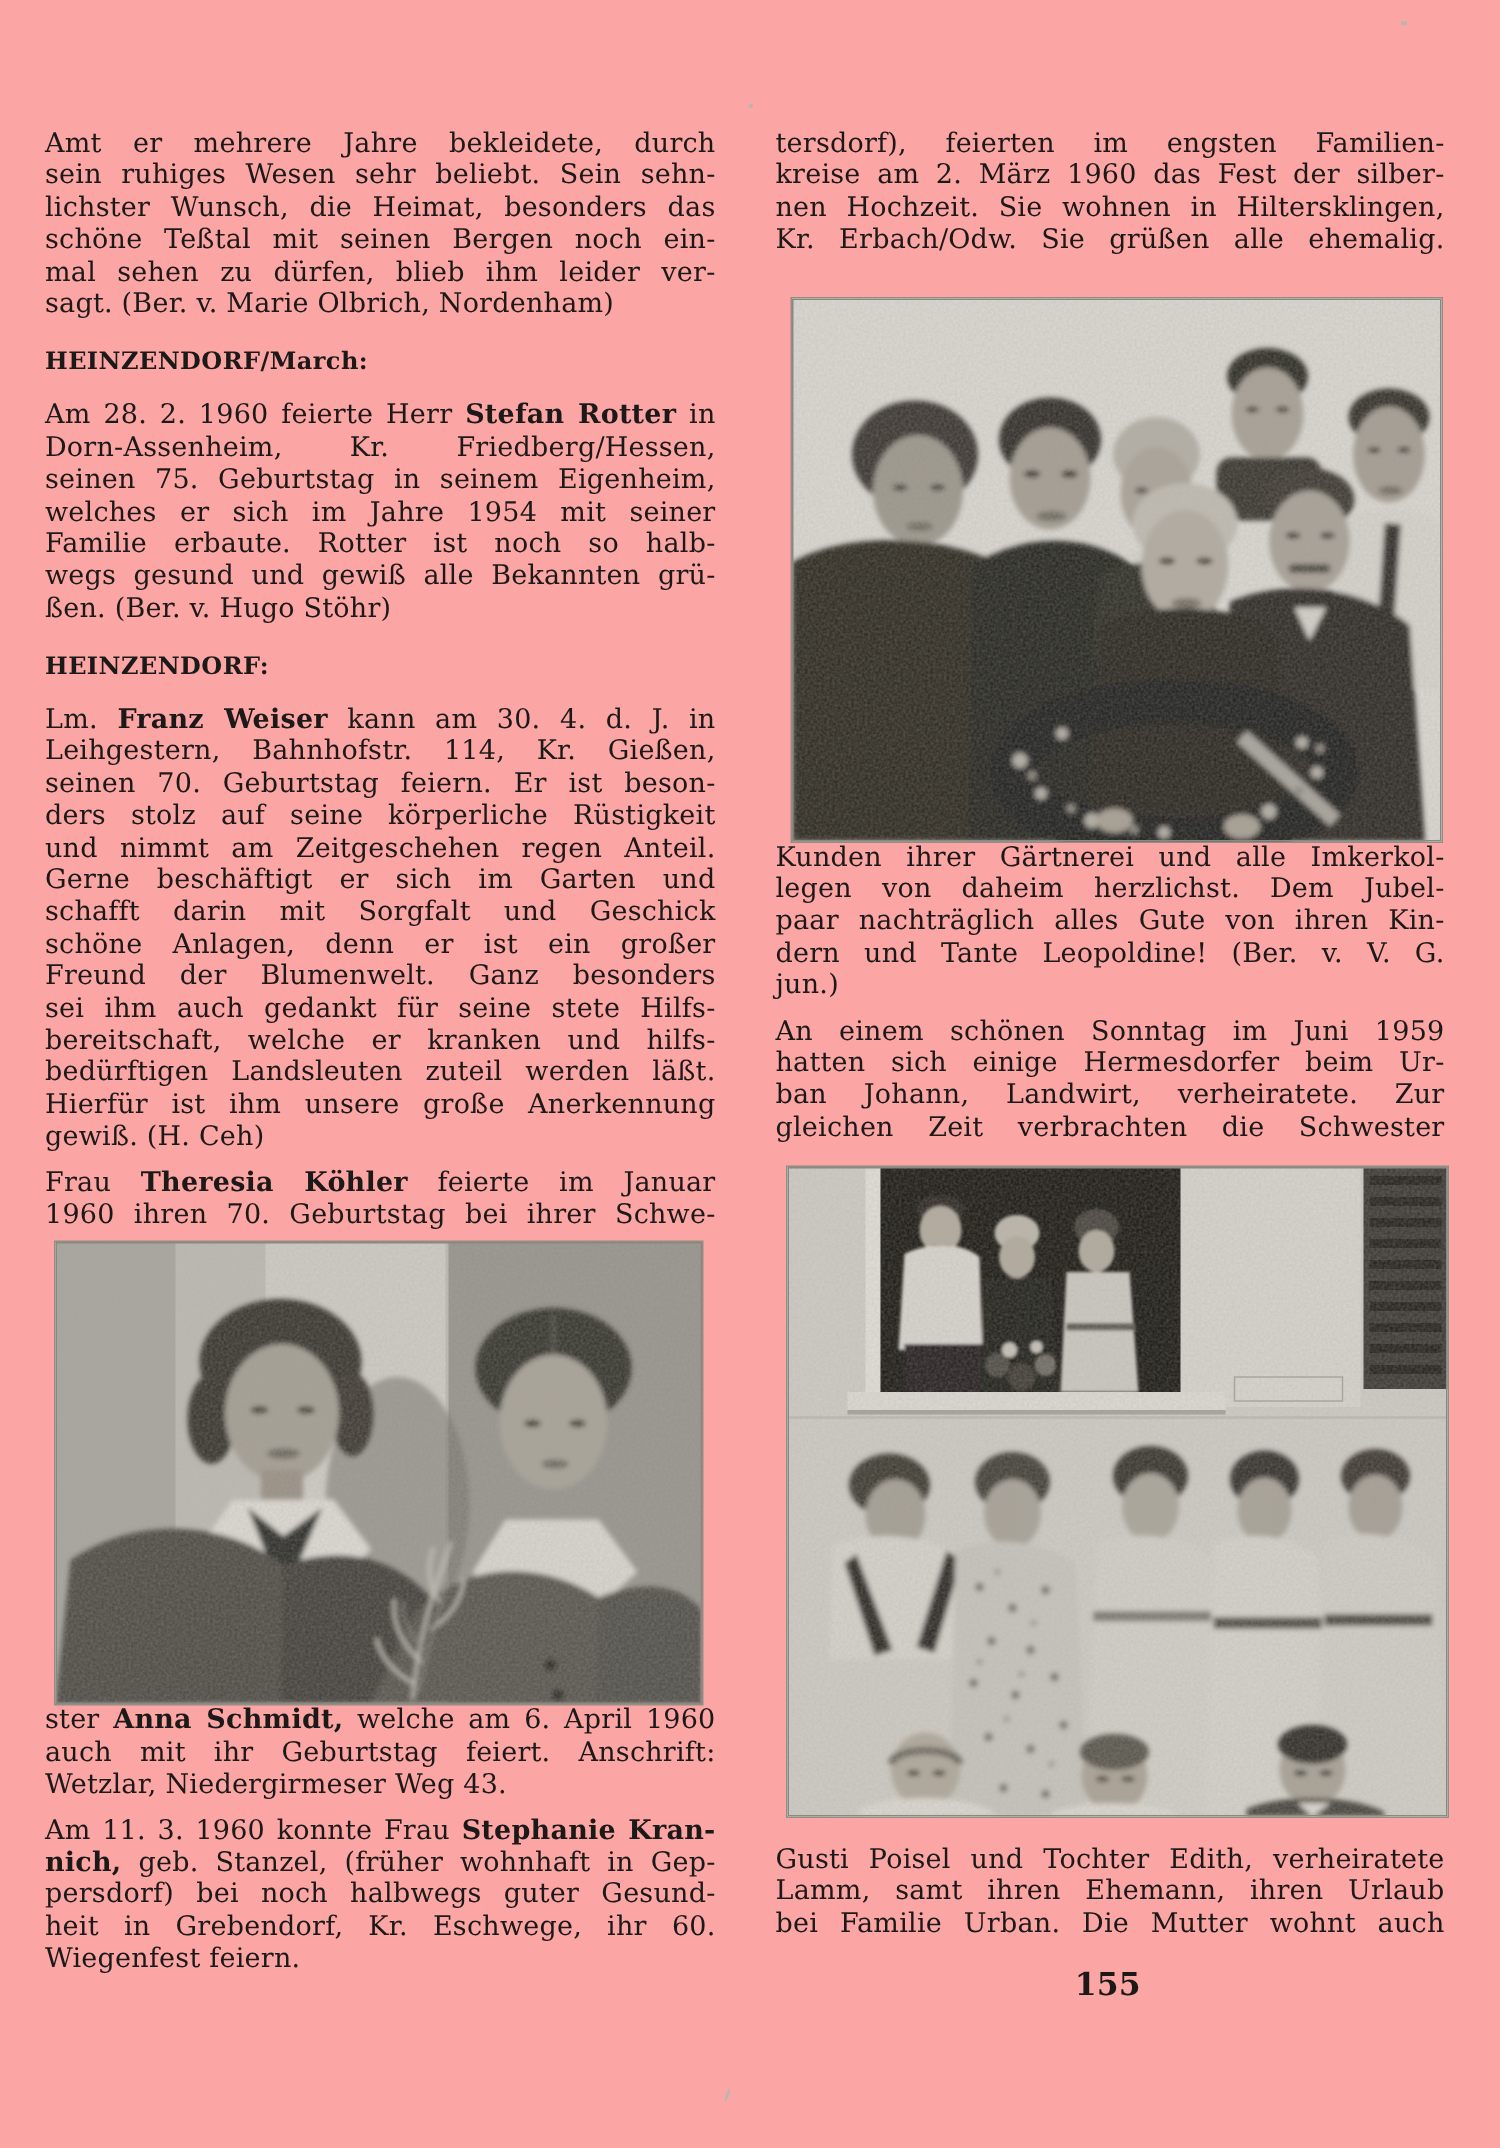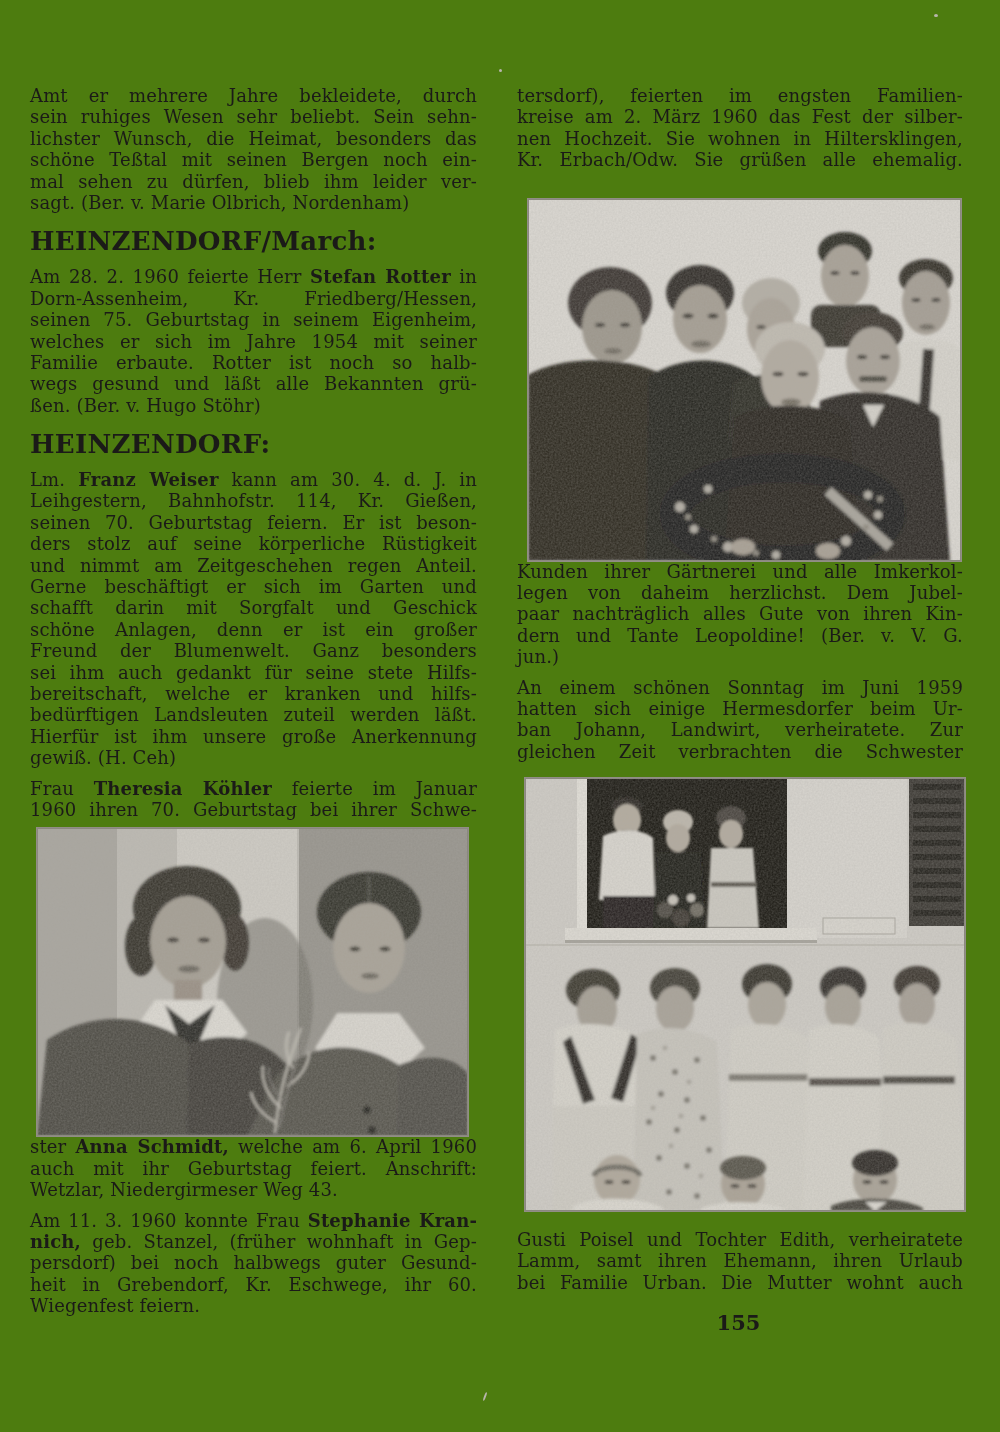--- a/index.html
+++ b/index.html
@@ -1,20 +1,20 @@
 <!DOCTYPE html>
 <html><head>
 <meta charset="utf-8">
 <style>
   html,body{margin:0;padding:0;background:#888;}
   .page{
     position:relative;
     width:1000px;height:1432px;
     margin:0 auto;
-    background:#4d7c0f;
+    background:#fca5a5;
     overflow:hidden;
     font-family:"DejaVu Serif","Liberation Serif",serif;
     color:#1b1a18;
   }
   .col{position:absolute;top:85px;}
   #col-left{left:30px;width:447px;}
   #col-right{left:517px;width:446px;}
   .para{margin:9px 0 0 0;}
   .blocks > .para:first-child{margin-top:0;}
   .line{
@@ -25,21 +25,21 @@
     text-align:justify;
     text-align-last:justify;
     overflow:visible;
     white-space:normal;
   }
   .line.last{text-align-last:left;}
   .line b{font-weight:bold;}
   .heading{
     margin:17px 0 14px 0;
     font-weight:bold;
-    font-size:26px;
+    font-size:16px;
     height:22px;line-height:22px;
     letter-spacing:0.3px;
     text-align:left;
   }
   svg.photo{display:block;box-shadow:0 0 0 1px #918e85;background:#d8d5cf;}
   .photo-left{margin:8px 0 0 7px;}
   .photo-r1{margin:28px 0 0 11px;}
   .photo-r2{margin:16px 0 0 8px;}
   #rc-bottom .para{margin-top:18px;}
   .page-number{
@@ -83,21 +83,21 @@
           <div class="line">mal sehen zu dürfen, blieb ihm leider ver-</div>
           <div class="line last">sagt. (Ber. v. Marie Olbrich, Nordenham)</div>
         </div>
         <div class="heading">HEINZENDORF/March:</div>
         <div class="para">
           <div class="line">Am 28. 2. 1960 feierte Herr <b>Stefan Rotter</b> in</div>
           <div class="line">Dorn-Assenheim, Kr. Friedberg/Hessen,</div>
           <div class="line">seinen 75. Geburtstag in seinem Eigenheim,</div>
           <div class="line">welches er sich im Jahre 1954 mit seiner</div>
           <div class="line">Familie erbaute. Rotter ist noch so halb-</div>
-          <div class="line">wegs gesund und läßt alle Bekannten grü-</div>
+          <div class="line">wegs gesund und gewiß alle Bekannten grü-</div>
           <div class="line last">ßen. (Ber. v. Hugo Stöhr)</div>
         </div>
         <div class="heading">HEINZENDORF:</div>
         <div class="para">
           <div class="line">Lm. <b>Franz Weiser</b> kann am 30. 4. d. J. in</div>
           <div class="line">Leihgestern, Bahnhofstr. 114, Kr. Gießen,</div>
           <div class="line">seinen 70. Geburtstag feiern. Er ist beson-</div>
           <div class="line">ders stolz auf seine körperliche Rüstigkeit</div>
           <div class="line">und nimmt am Zeitgeschehen regen Anteil.</div>
           <div class="line">Gerne beschäftigt er sich im Garten und</div>

